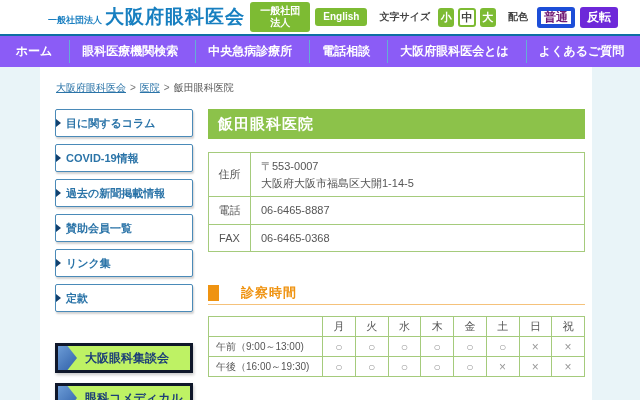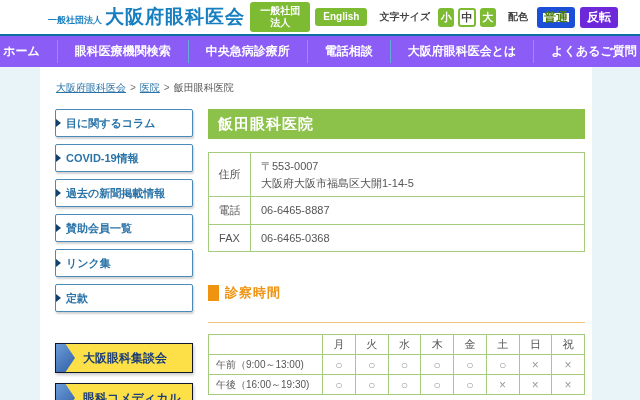--- a/index.html
+++ b/index.html
@@ -32,32 +32,32 @@
     background: #7dbb33; color: #fff; font-size: 11px; font-weight: bold;
     border: none; border-radius: 3px; cursor: pointer;
   }
   .size-btn.selected { background: #fff; color: #444; border: 2px solid #7dbb33; }
   .scheme-btn {
     display: inline-flex; align-items: center; justify-content: center;
     min-width: 38px; height: 21px; margin-left: 5px;
     background: #6d28d9; color: #fff; font-size: 12px; font-weight: bold;
     border: none; border-radius: 3px; cursor: pointer;
   }
-  .scheme-btn.selected { background: #fff; color: #4d7c0f; border: 6px solid #1d4ed8; }
+  .scheme-btn.selected { background: #fff; color: #701a75; border: 4px solid #1d4ed8; }
 
   
   .mainnav {
     height: 33px; background: #8b5cf6; border-top: 2px solid #0f6ea3;
     display: flex; align-items: center; justify-content: center;
   }
   .mainnav .nav-item {
     color: #fff; font-size: 12px; font-weight: bold;
     padding: 3px 17px; cursor: pointer; white-space: nowrap;
   }
-  .mainnav .nav-item + .nav-item { border-left: 1px solid #63aed5; }
+  .mainnav .nav-item + .nav-item { border-left: 1px solid #63aed5; padding-left: 12px; }
 
   
   .card {
     margin-left: 40px; width: 552px; min-height: 330px;
     background: #fff; padding: 14px 7px 0 15px;
   }
   .breadcrumb { font-size: 10px; color: #666; margin: 0 0 14px 1px; }
   .breadcrumb a { color: #2b74a8; text-decoration: underline; cursor: pointer; }
   .breadcrumb .sep { margin: 0 4px; color: #777; }
   .breadcrumb .current { color: #555; }
@@ -77,21 +77,21 @@
   .tri {
     width: 0; height: 0; flex-shrink: 0;
     border-left: 5px solid #12406e;
     border-top: 4px solid transparent;
     border-bottom: 4px solid transparent;
     margin-right: 5px;
   }
   .side-gap { height: 24px; }
   .side-banner {
     position: relative; height: 30px; display: flex; align-items: center;
-    background: #fde047; border: 1px solid #0f172a;
+    background: #bef264; border: 3px solid #0f172a;
     box-shadow: 1px 2px 3px rgba(0,0,0,.22);
     margin-bottom: 10px; padding-left: 27px;
     font-size: 12px; font-weight: bold; color: #1c3e78; cursor: pointer;
     white-space: nowrap; overflow: hidden;
   }
   .banner-arrow {
     position: absolute; left: 0; top: 0; bottom: 0; width: 19px;
     background: linear-gradient(135deg, #6c9cd6 0%, #2f5fa8 100%);
     clip-path: polygon(0 0, 50% 0, 100% 50%, 50% 100%, 0 100%);
   }
@@ -105,22 +105,22 @@
   }
   table.info {
     width: 100%; border-collapse: collapse; margin-top: 13px;
     font-size: 11px; color: #555; padding-left: 23px;
   }
   table.info th, table.info td { border: 1px solid #a5cb7c; background: #fff; }
   table.info th { width: 42px; font-weight: normal; text-align: center; padding: 5px 2px; }
   table.info td { padding: 5px 10px; line-height: 1.5; }
 
   .section-head {
-    display: flex; align-items: center; gap: 6px;
-    border-bottom: 1px solid #f5c27b; padding-bottom: 20px;
+    display: flex; align-items: center; gap: 22px;
+    border-bottom: 1px solid #f5c27b; padding-bottom: 2px;
   }
   .section-head.hours-head { margin-top: 32px; }
   .sq { width: 11px; height: 16px; background: #ef9311; flex-shrink: 0; }
   .section-title { font-size: 13px; font-weight: bold; color: #ef9311; letter-spacing: 1px; }
 
   table.sched {
     width: 100%; border-collapse: collapse; margin-top: 11px;
     font-size: 11px; color: #555; text-align: center;
   }
   table.sched th, table.sched td { border: 1px solid #a5cb7c; background: #fff; height: 20px; padding: 1px 2px; }

